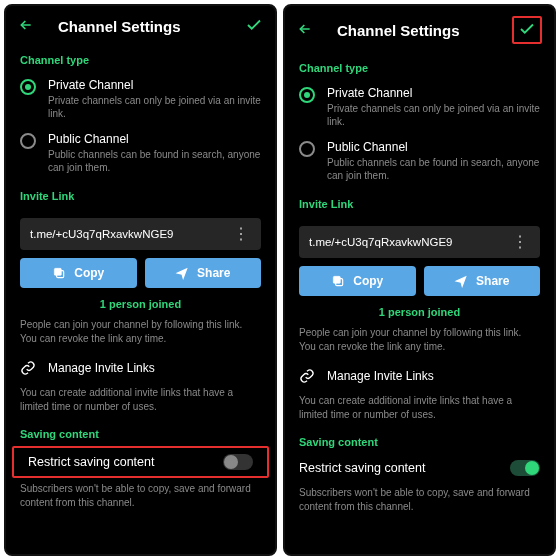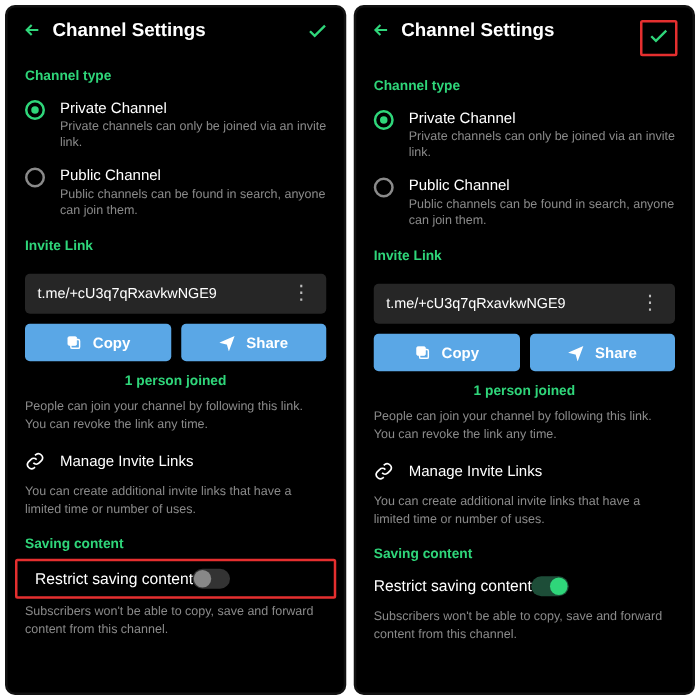--- a/index.html
+++ b/index.html
@@ -31,21 +31,21 @@
     color:var(--white);
     border-radius:8px;
     overflow:hidden;
     font-size:11px;
     position:relative;
     display:flex;
     flex-direction:column;
     border:2px solid #111;
   }
   .header{
-    display:flex;align-items:flex-start;gap:8px;
+    display:flex;align-items:center;gap:24px;
     padding:10px 12px 12px;
   }
   .header .back svg{width:16px;height:16px;stroke:var(--green)}
   .header .title{font-size:15px;font-weight:600;color:#fff;flex:1}
   .header .check svg{width:18px;height:18px;stroke:var(--green)}
   .red-box{border:2px solid var(--red);padding:2px 4px;border-radius:2px}
   .section-title{color:var(--green);font-weight:600;padding:6px 14px 6px;font-size:11px}
   .option{display:flex;align-items:flex-start;gap:12px;padding:6px 14px}
   .radio{width:16px;height:16px;border-radius:50%;border:2px solid var(--muted);margin-top:1px;flex-shrink:0;position:relative}
   .radio.selected{border-color:var(--green)}
@@ -57,21 +57,21 @@
   .link-text{flex:1;color:#fff;font-size:11.5px}
   .dots{color:#bbb;padding:0 4px;font-size:16px;line-height:0}
   .btn-row{display:flex;gap:8px;margin-top:8px}
   .btn{flex:1;background:var(--blue);color:#fff;border-radius:4px;display:flex;align-items:center;justify-content:center;gap:8px;padding:8px 0;font-size:12px;font-weight:600}
   .btn svg{width:14px;height:14px;fill:#fff;stroke:#fff}
   .joined{color:var(--green);text-align:center;font-size:11px;font-weight:600;padding:10px 0 4px}
   .info-text{color:var(--muted);font-size:10px;line-height:1.4;padding:4px 14px 8px}
   .manage-row{display:flex;align-items:center;gap:12px;padding:6px 14px}
   .manage-row svg{width:16px;height:16px;stroke:#fff}
   .manage-label{color:#fff;font-size:12px}
-  .toggle-row{display:flex;align-items:center;padding:6px 14px}
+  .toggle-row{display:flex;align-items:center;justify-content:space-between;padding:6px 14px}
   .toggle-label{color:#fff;font-size:12.5px}
   .toggle{width:30px;height:16px;border-radius:10px;background:#333;position:relative;flex-shrink:0}
   .toggle .knob{width:14px;height:14px;border-radius:50%;background:#888;position:absolute;top:1px;left:1px;transition:left .2s}
   .toggle.on{background:#1d4d38}
   .toggle.on .knob{left:15px;background:var(--green)}
   .red-box-row{border:2px solid var(--red);margin:0 6px;border-radius:2px}
   .spacer{height:4px}
 </style>
 </head>
 <body>

